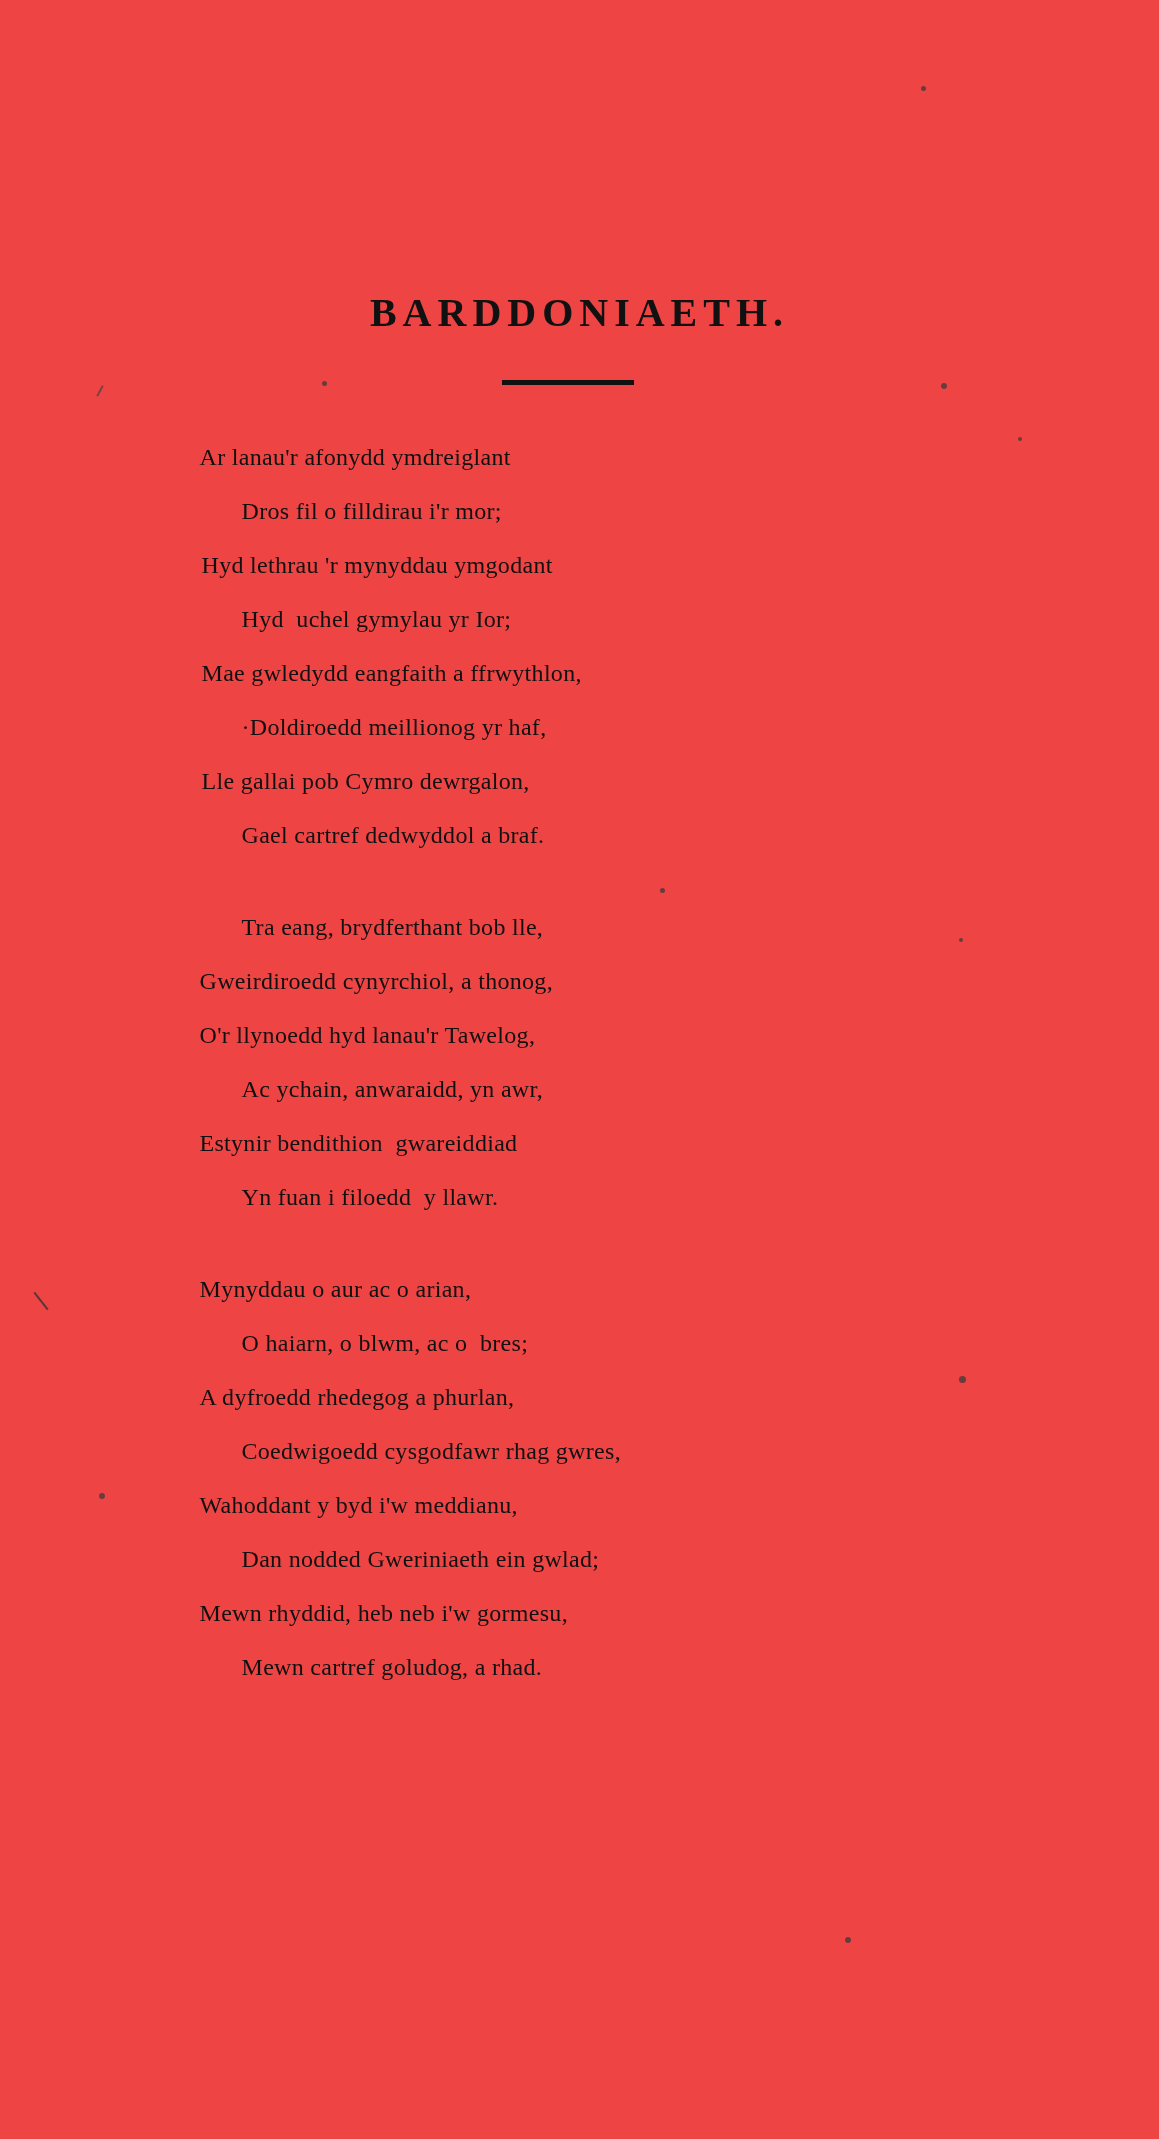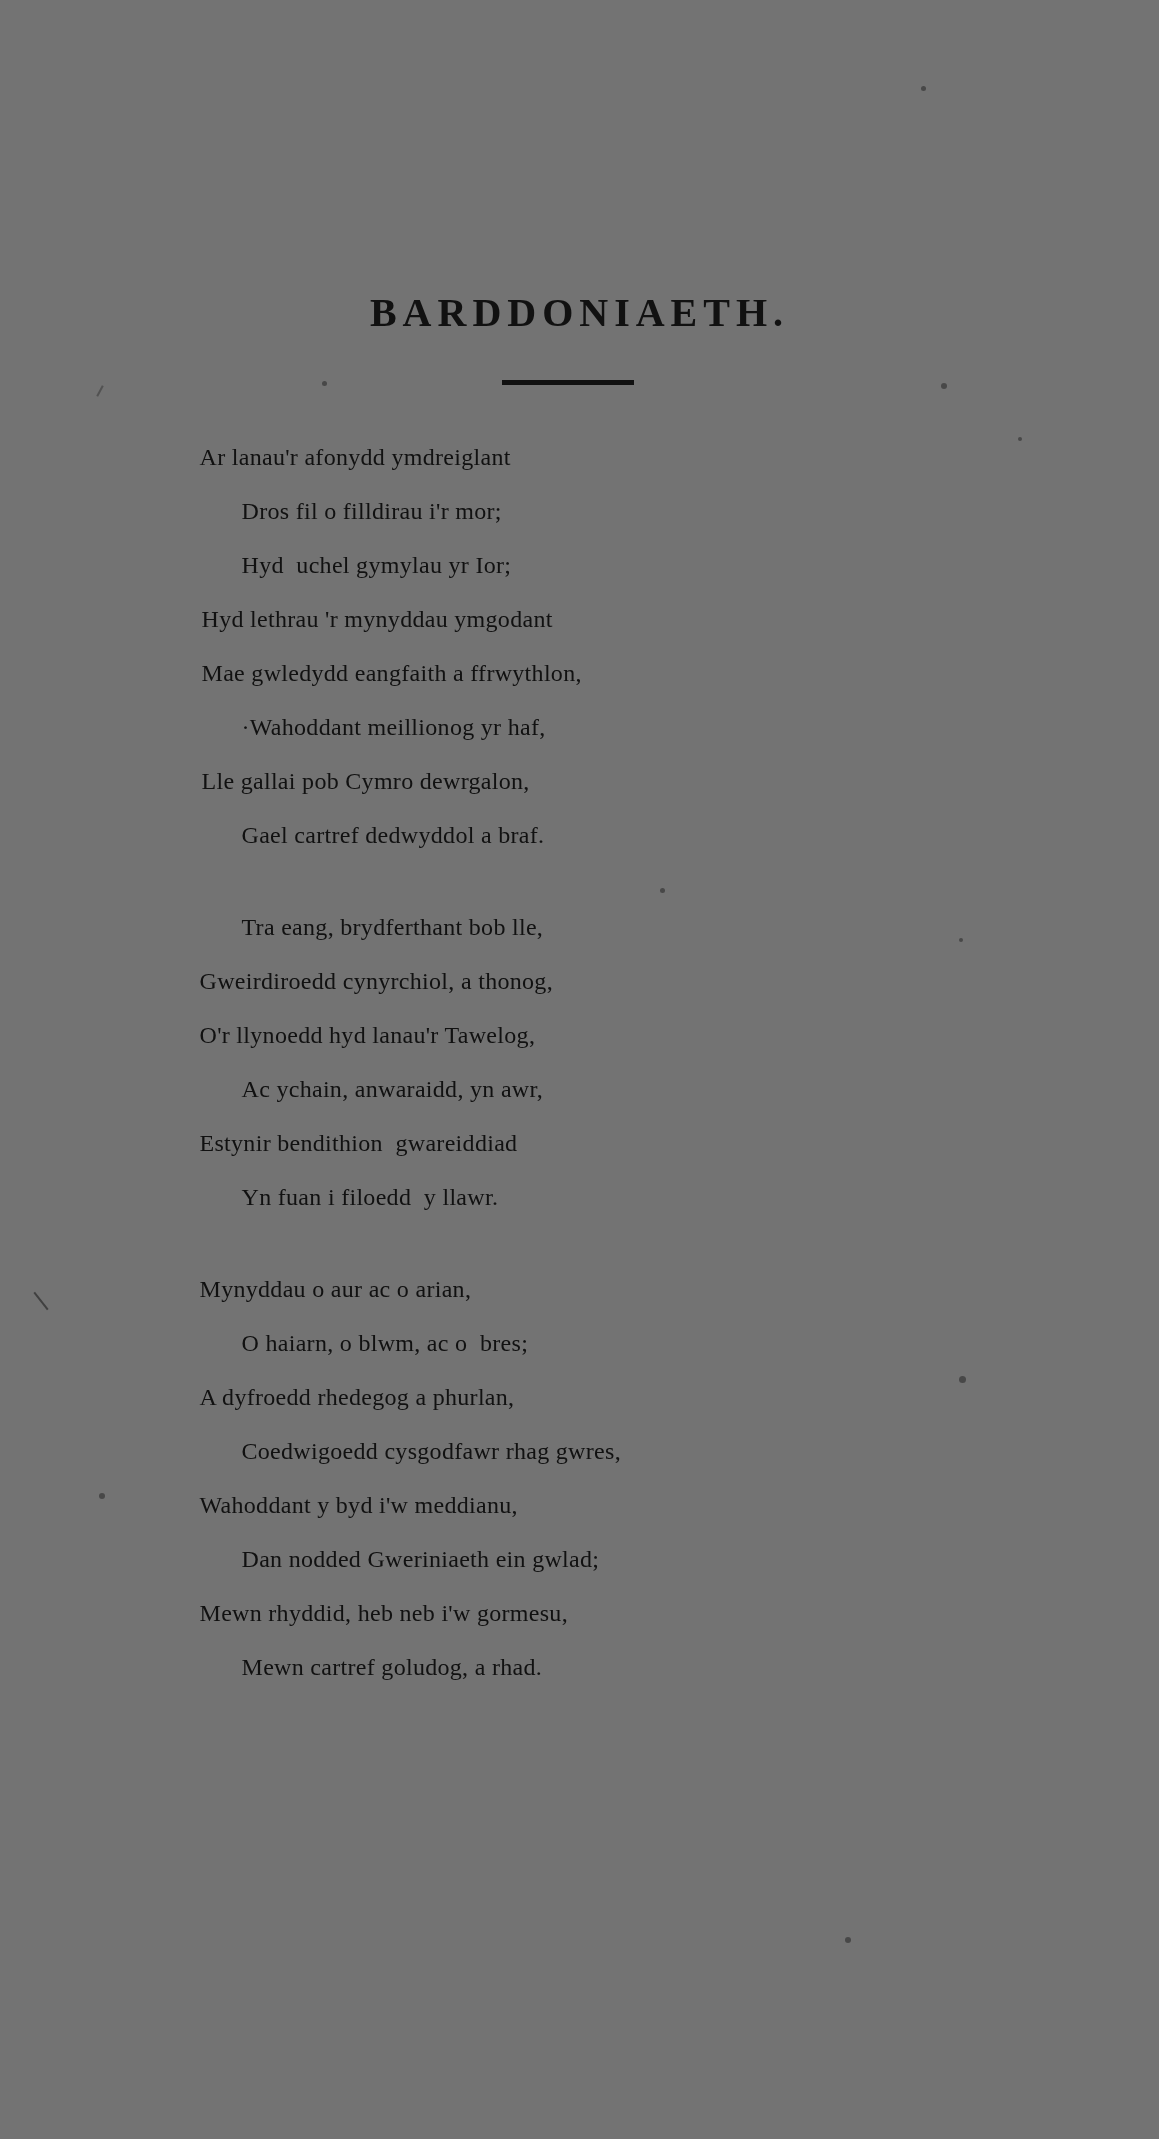--- a/index.html
+++ b/index.html
@@ -14,21 +14,21 @@
     font-family: "Liberation Serif", "DejaVu Serif", serif;
     color: #111111;
     overflow: hidden;
   }
 
   .page {
     position: absolute;
     left: 0; top: 0;
     width: 1159px;
     height: 2139px;
-    background: #737373;
+    background: #ef4444;
   }
 
   .page-title {
     position: absolute;
     left: 0;
     top: 262px;
     width: 1159px;
     text-align: center;
     font-size: 40px;
     font-weight: bold;
@@ -113,24 +113,24 @@
   <h1 class="page-title">BARDDONIAETH.</h1>
 
   <div class="rule"></div>
 
   <div class="poem">
     <div class="lines-block">
 
       <div class="stanza">
         <div class="line flush">Ar lanau'r afonydd ymdreiglant</div>
         <div class="line indent">Dros fil o filldirau i'r mor;</div>
+        <div class="line flush-neg">Hyd lethrau 'r mynyddau ymgodant</div>
         <div class="line indent">Hyd  uchel gymylau yr Ior;</div>
-        <div class="line flush-neg">Hyd lethrau 'r mynyddau ymgodant</div>
         <div class="line flush-neg">Mae gwledydd eangfaith a ffrwythlon,</div>
-        <div class="line indent">·Wahoddant meillionog yr haf,</div>
+        <div class="line indent">·Doldiroedd meillionog yr haf,</div>
         <div class="line flush-neg">Lle gallai pob Cymro dewrgalon,</div>
         <div class="line indent">Gael cartref dedwyddol a braf.</div>
       </div>
 
       <div class="stanza">
         <div class="line indent">Tra eang, brydferthant bob lle,</div>
         <div class="line flush">Gweirdiroedd cynyrchiol, a thonog,</div>
         <div class="line flush">O'r llynoedd hyd lanau'r Tawelog,</div>
         <div class="line indent">Ac ychain, anwaraidd, yn awr,</div>
         <div class="line flush">Estynir bendithion  gwareiddiad</div>

